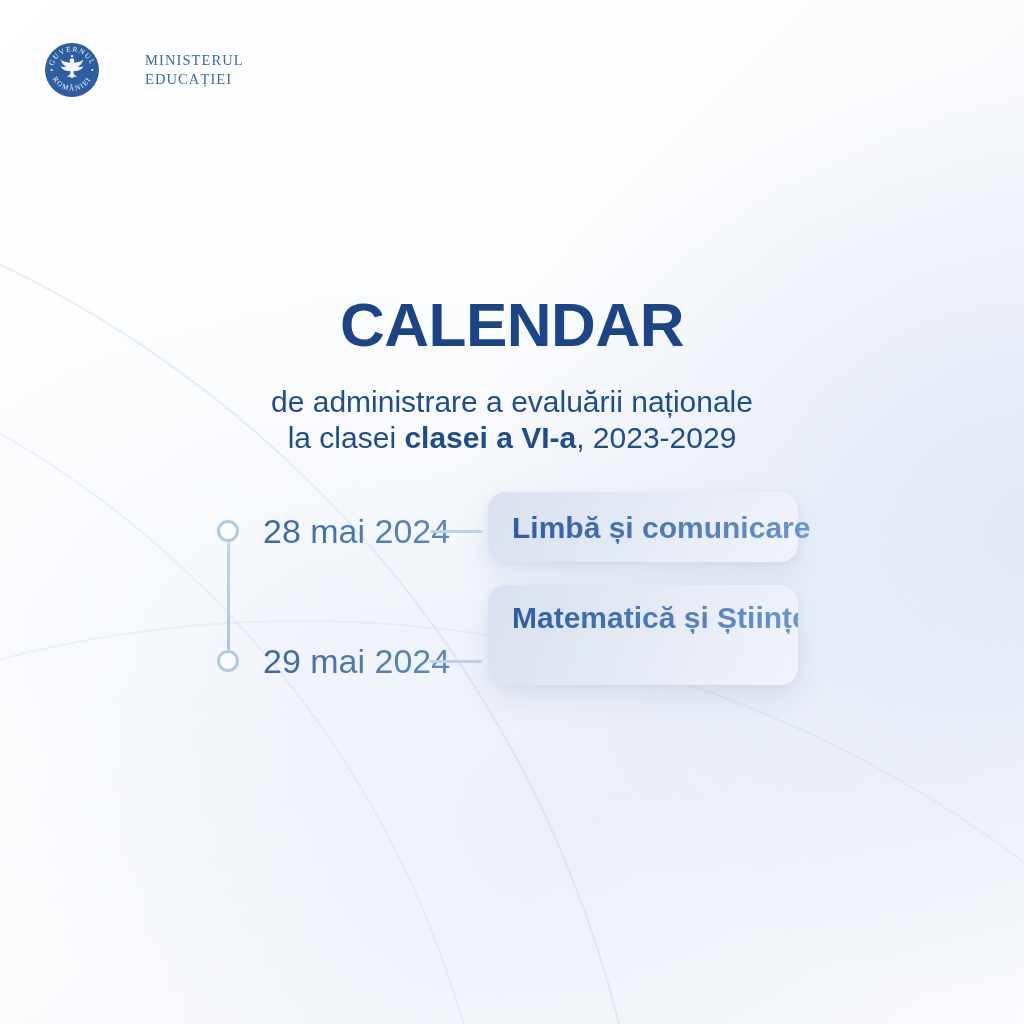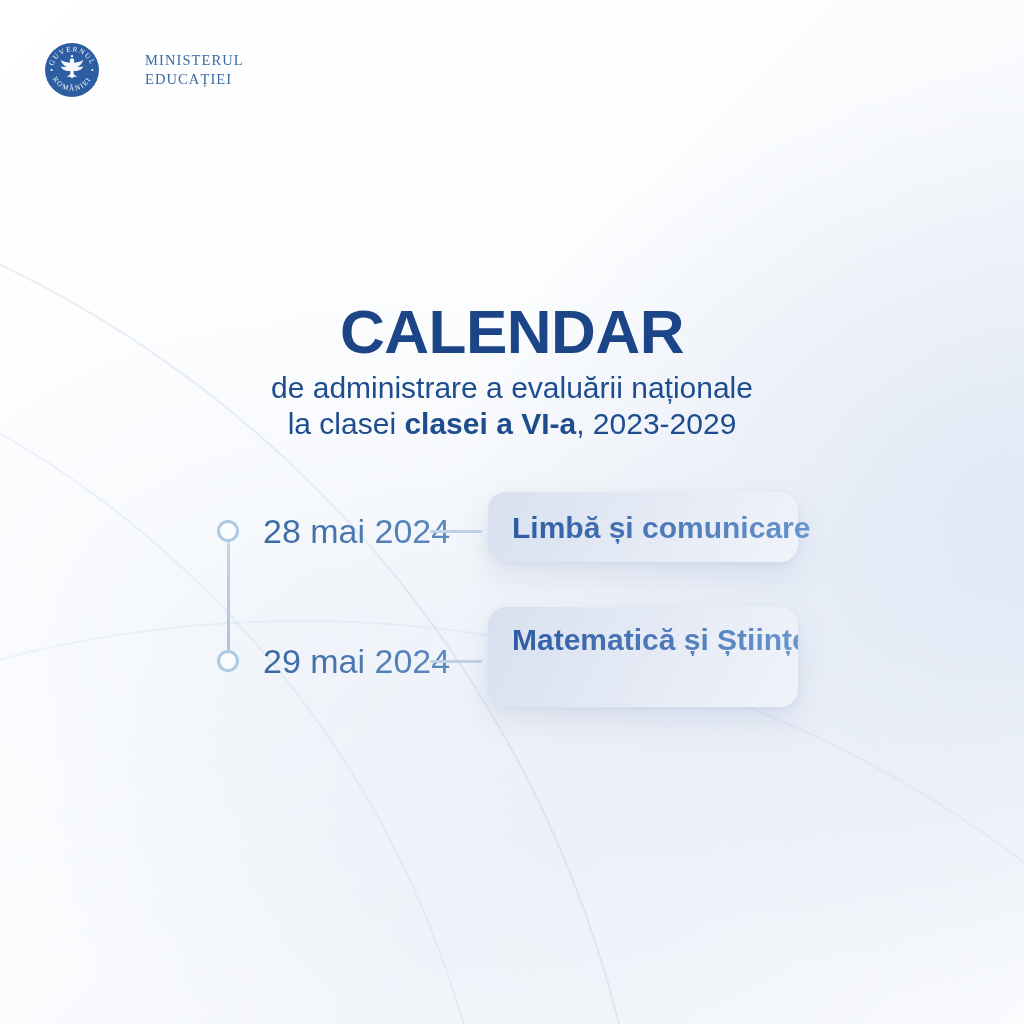--- a/index.html
+++ b/index.html
@@ -25,26 +25,26 @@
   .header { position: absolute; left: 44px; top: 42px; display: flex; align-items: center; gap: 13px; }
   .seal { width: 56px; height: 56px; display: block; }
   .ministry {
     font-family: "Liberation Serif", serif;
     font-size: 14.5px; line-height: 19px; letter-spacing: 1.1px;
     color: #3a6aa4; font-weight: 500; margin-left: 32px;
   }
 
   
   .title {
-    position: absolute; top: 301px; left: 0; width: 100%;
+    position: absolute; top: 294px; left: 0; width: 100%;
     text-align: center; font-size: 62px; line-height: 62px;
     font-weight: 700; letter-spacing: -0.5px; color: #1b4586;
   }
   .subtitle {
-    position: absolute; top: 370px; left: 0; width: 100%;
+    position: absolute; top: 384px; left: 0; width: 100%;
     text-align: center; font-size: 30px; line-height: 36px; color: #1e4d8f;
   }
   .subtitle b { font-weight: 700; }
 
   
   .tl-circle {
     position: absolute; left: 217px; width: 22px; height: 22px;
     border: 3px solid #aecae2; border-radius: 50%; box-sizing: border-box;
     background: rgba(255,255,255,.55);
   }
@@ -67,21 +67,21 @@
   .h1 { top: 530px; } .h2 { top: 660px; }
 
   .card {
     position: absolute; left: 488px; width: 310px; box-sizing: border-box;
     border-radius: 18px;
     background: linear-gradient(115deg, #d8e0ef 0%, #e3e9f4 45%, #f0f3f9 100%);
     box-shadow: 0 14px 30px rgba(125,145,185,.18), 0 2px 6px rgba(125,145,185,.10);
     text-align: right;
   }
   .card1 { top: 492px; height: 70px; padding: 0 0 0 24px; display: flex; align-items: center; }
-  .card2 { top: 607px; height: 100px; padding: 16px 0 0 24px; }
+  .card2 { top: 585px; height: 100px; padding: 16px 0 0 24px; }
   .card-text {
     font-size: 30px; line-height: 33px; font-weight: 700; white-space: nowrap;
     background: linear-gradient(90deg, #2d5ca4 0%, #6f9bd0 110%);
     -webkit-background-clip: text; background-clip: text; color: transparent;
     display: block;
   }
 </style>
 </head>
 <body>
 

